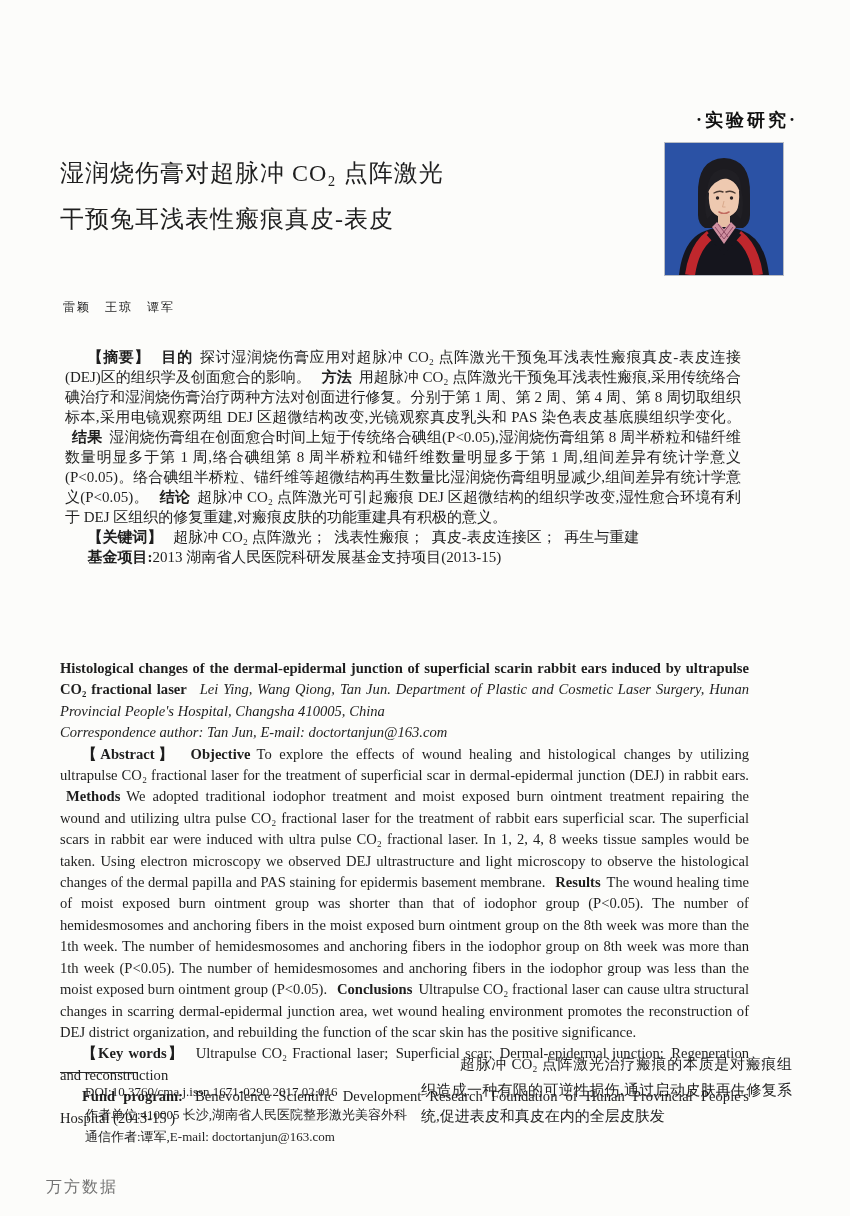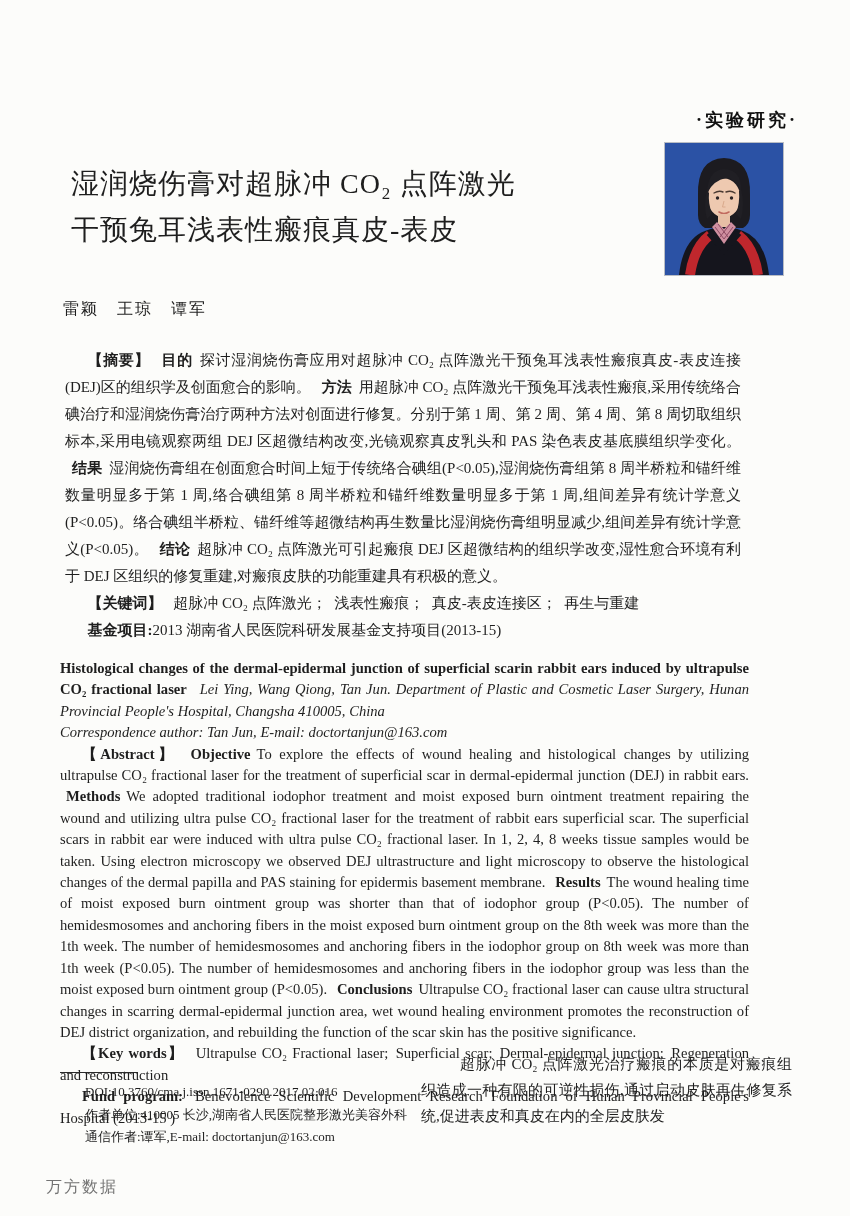--- a/index.html
+++ b/index.html
@@ -18,25 +18,25 @@
   .hdr .journal{display:inline-block;border-bottom:1.6px solid #1a1a1a;padding-bottom:5px;letter-spacing:.2px;}
   .hdr .pageno{position:absolute;right:-20px;top:1px;letter-spacing:1px;}
 
   
   .seclabel{position:absolute;right:52px;top:108px;font-size:18px;font-weight:700;letter-spacing:3px;color:#111;}
 
   
   .photo{position:absolute;left:665px;top:143px;width:118px;height:132px;outline:1px solid #b9bdc4;}
 
   
-  .title{position:absolute;left:60px;top:150px;width:570px;font-size:28px;line-height:46px;font-weight:400;letter-spacing:1px;margin:11px;}
-  .authors{position:absolute;left:63px;top:299px;font-size:16px;letter-spacing:2px;}
+  .title{position:absolute;left:60px;top:150px;width:570px;font-size:24px;line-height:46px;font-weight:400;letter-spacing:1px;margin:0;}
+  .authors{position:absolute;left:63px;top:299px;font-size:12px;letter-spacing:2px;}
 
   
-  .abs-cn{position:absolute;left:65px;top:347px;width:676px;font-size:15px;line-height:27px;text-align:justify;}
+  .abs-cn{position:absolute;left:65px;top:347px;width:676px;font-size:15px;line-height:20px;text-align:justify;}
   .abs-cn p{margin:0;text-indent:1.5em;}
   .lbl{font-weight:700;}
   .lbl.pad{padding:0 7px;}
 
   
   .abs-en{position:absolute;left:60px;top:633px;width:689px;font-size:14.6px;line-height:21.4px;text-align:justify;margin-top:25px;}
   .abs-en p{margin:0;}
   .abs-en .indent{text-indent:1.5em;}
   .abs-en i{font-style:italic;}
   .enlbl{font-weight:700;}

